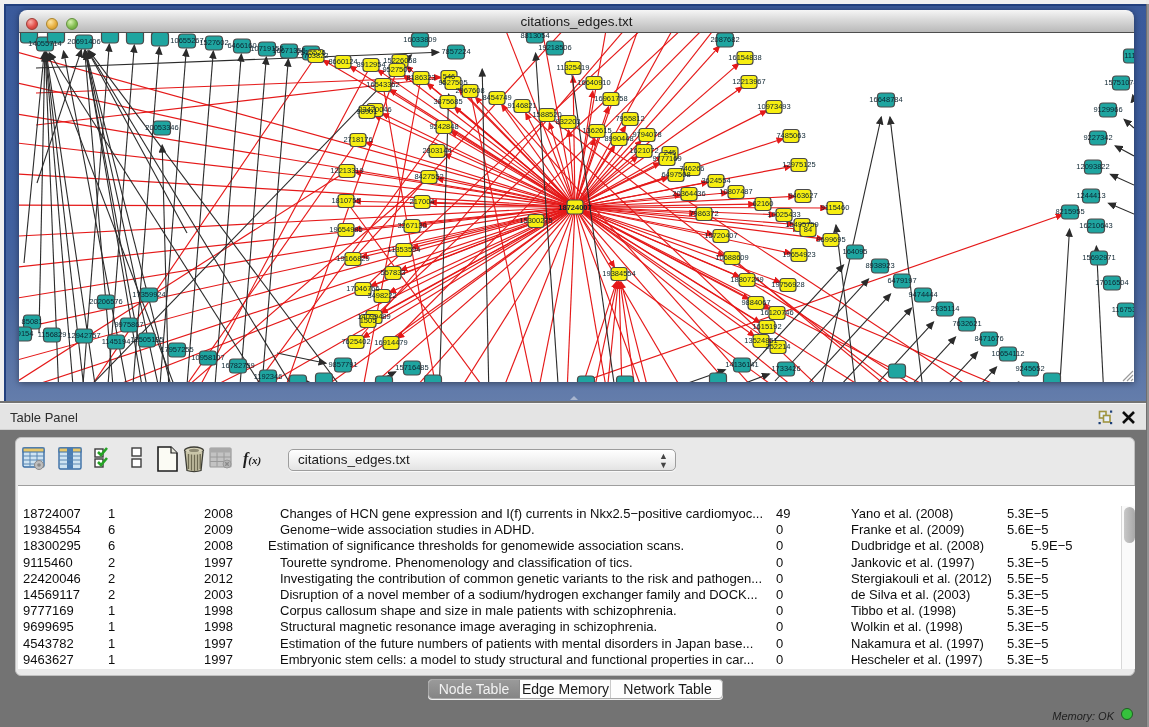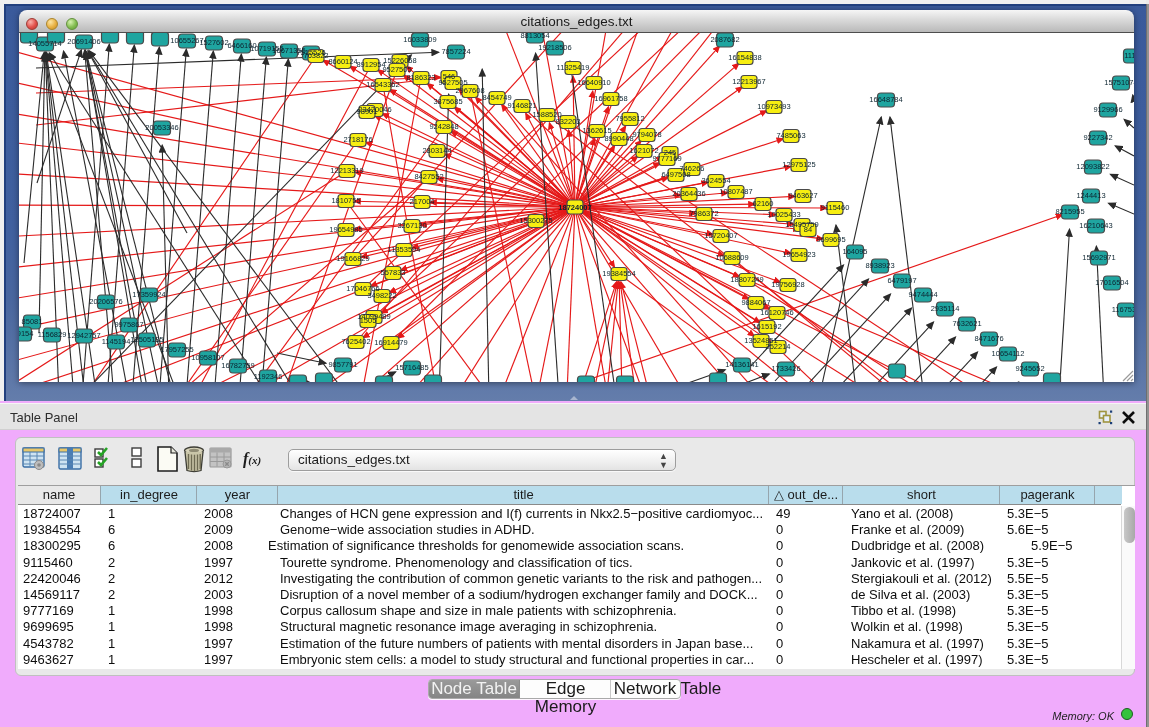--- a/index.html
+++ b/index.html
@@ -30,21 +30,21 @@
 #splitter { position:absolute; left:570px; top:396px; width:0; height:0;
   border-left:4px solid transparent; border-right:4px solid transparent;
   border-bottom:4px solid #a9b6cf; }
 
 
 #rstrip { position:absolute; right:0; top:4px; width:3px; height:723px;
   background:#929292; border-left:1px solid #6f6f6f; }
 
 
 #tp { position:absolute; left:0; top:401px; width:1146px; height:326px;
-  background:#f0abfc; }
+  background:#737373; }
 #tphead { position:absolute; left:0; top:2px; width:1146px; height:27px;
   background:#e4e4e4; border-top:1px solid #f5f5f5; border-bottom:1px solid #d0d0d0;}
 #tphead .lbl { position:absolute; left:10px; top:6px; font-size:13px; color:#2e2e2e; }
 #tpicons { position:absolute; right:8px; top:6px; width:40px; height:15px; }
 
 #container { position:absolute; left:15px; top:36px; width:1120px; height:239px;
   background:#e9e9e9; border:1px solid #c0c0c0; border-radius:6px; }
 
 
 #toolbar { position:absolute; left:4px; top:8px; height:30px; width:1110px; }
@@ -68,23 +68,23 @@
 .rows { position:absolute; left:0; top:20px; width:1103px; }
 .r { position:absolute; height:16px; font-size:13px; color:#0d0d0d; white-space:nowrap; }
 .c { position:absolute; top:0; overflow:hidden; text-overflow:ellipsis; white-space:nowrap; height:16px; line-height:16px;}
 
 #vscroll { position:absolute; left:1103px; top:20px; width:14px; height:163px;
   background:#fafafa; border-left:1px solid #d8d8d8; }
 #vthumb { position:absolute; left:2px; top:1px; width:11px; height:36px;
   border-radius:6px; background:linear-gradient(90deg,#c8c8c8,#a8a8a8); }
 
 
-#tabs { position:absolute; left:428px; top:278px; width:253px; height:20px;
+#tabs { position:absolute; left:428px; top:278px; width:295px; height:20px;
   border:1px solid #a9a9a9; border-radius:4px; background:#fdfdfd;
-  box-shadow:0 1px 0 rgba(255,255,255,.9); font-size:17px; }
+  box-shadow:0 1px 0 rgba(255,255,255,.9); font-size:14px; }
 .seg { position:absolute; top:0; height:18px; line-height:18px; text-align:center; color:#1a1a1a; }
 #seg1 { left:0; width:91px; background:linear-gradient(#9a9a9a,#858585); color:#f2f2f2;
   border-radius:3px 0 0 3px; border-right:1px solid #8b8b8b; }
 #seg2 { left:92px; width:90px; border-right:1px solid #c9c9c9; }
 #seg3 { left:183px; width:111px; }
 
 
 #status { position:absolute; left:0; top:299px; width:1146px; height:27px; font-size:11px; color:#1f1f1f; }
 #status .mem { position:absolute; right:32px; top:10px;font-style:italic; }
 #status .dot { position:absolute; right:13px; top:8px; width:12px; height:12px;
@@ -658,30 +658,20 @@
           <path d="M16.3,16.3 l3.4,3.4 M19.7,16.3 l-3.4,3.4" stroke="#8a8a8a" stroke-width="1.3"></path>
         </svg></div>
         <div class="ticon" style="left:223px; top:4px; font-size:16px; color:#1c1c1c;">
           <span style="font-style:italic; font-weight:bold; font-family:'Liberation Serif',serif;">f</span><span style="font-style:italic; font-size:11px; font-weight:bold; font-family:'Liberation Serif',serif;">(x)</span>
         </div>
         <div id="combo">citations_edges.txt
           <div class="arr">▲<br>▼</div>
         </div>
       </div>
       <div id="tbl">
-        <div class="hrow">
-          <div class="hc" style="left:0;width:83px;background:#e8e8e8;">name</div>
-          <div class="hc" style="left:84px;width:95px;">in_degree</div>
-          <div class="hc" style="left:180px;width:80px;">year</div>
-          <div class="hc" style="left:261px;width:490px;">title</div>
-          <div class="hc" style="left:752px;width:73px;">△ out_de...</div>
-          <div class="hc" style="left:826px;width:156px;">short</div>
-          <div class="hc" style="left:983px;width:94px;">pagerank</div>
-          <div class="hc" style="left:1078px;width:26px;border-right:none;background:#b9ddec;"></div>
-        </div>
         <div class="rows">
             <div class="r" style="top:0.0px">
               <div class="c" style="left:5px;width:78px">18724007</div>
               <div class="c" style="left:90px;width:80px">1</div>
               <div class="c" style="left:186px;width:70px">2008</div>
               <div class="c" style="left:262px;width:488px">Changes of HCN gene expression and I(f) currents in Nkx2.5−positive cardiomyoc...</div>
               <div class="c" style="left:758px;width:60px">49</div>
               <div class="c" style="left:833px;width:148px">Yano et al. (2008)</div>
               <div class="c" style="left:989px;width:90px">5.3E−5</div>
             </div>

